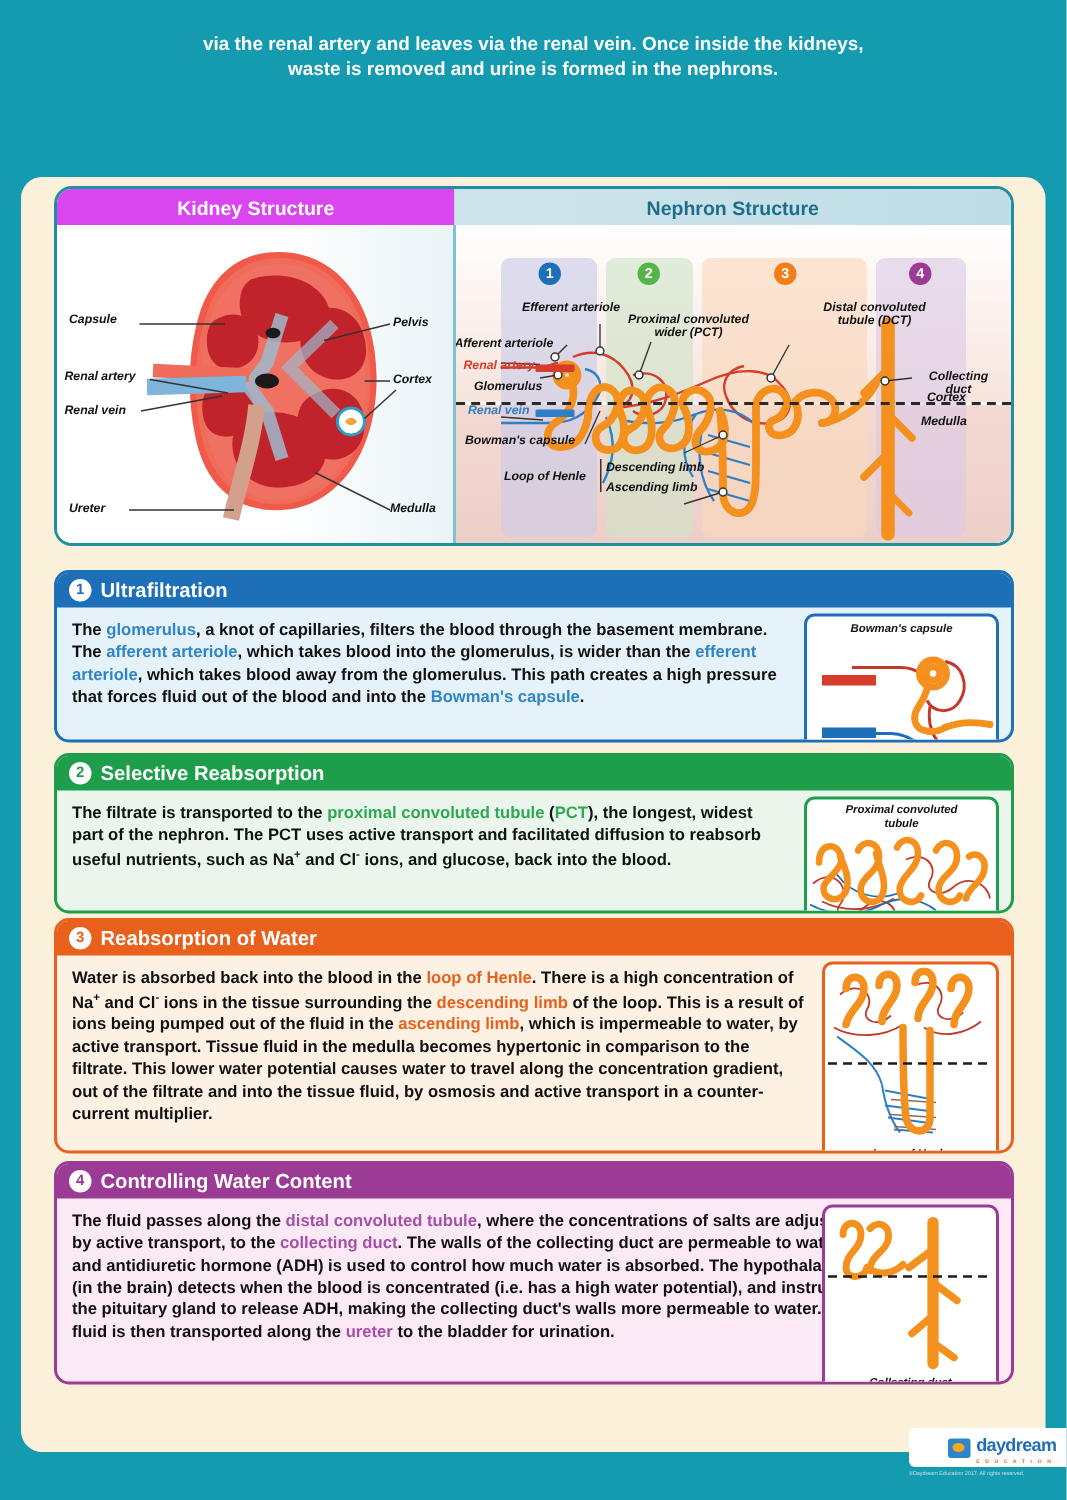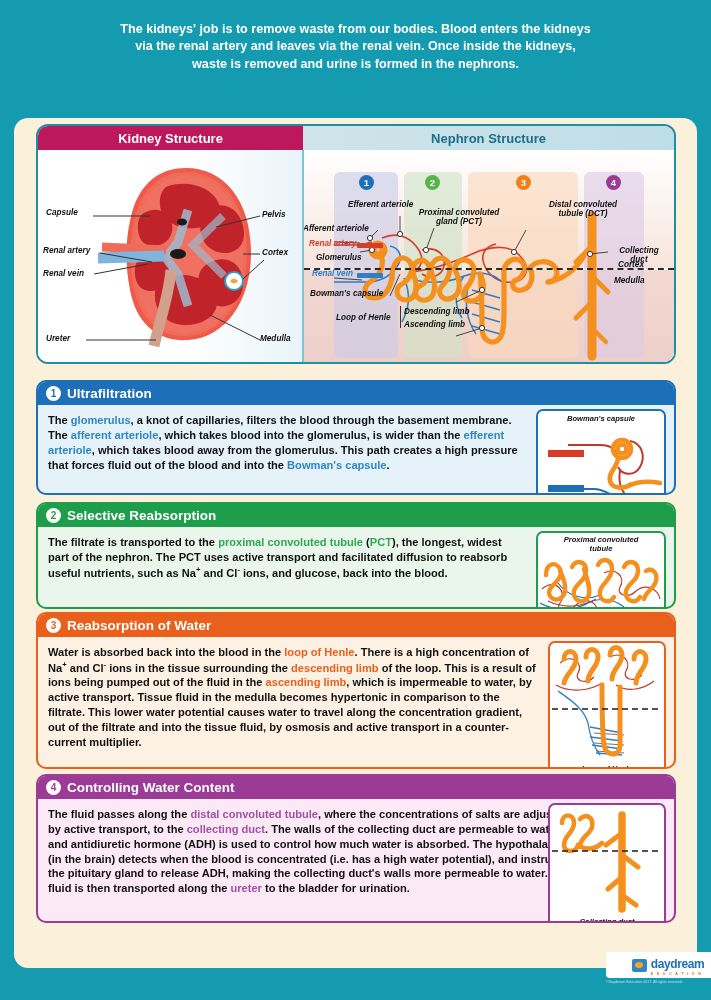--- a/index.html
+++ b/index.html
@@ -30,21 +30,21 @@
     background:#FBF0D9; border-radius:14px;
   }
 
   
   .diagram-card{
     position:absolute; left:22px; top:6px; width:640px; height:240px;
     background:#ffffff; border:2.5px solid #1C8FA3; border-radius:12px; overflow:hidden;
   }
   .dg-headrow{ display:flex; height:24px; }
   .dg-head-l{
-    width:265px; background:#be185d; color:#fff; font-size:13px; font-weight:bold;
+    width:265px; background:#d946ef; color:#fff; font-size:13px; font-weight:bold;
     display:flex; align-items:center; justify-content:center;
   }
   .dg-head-r{
     flex:1; background:linear-gradient(to right,#CFE4EA,#BFDDE6);
     color:#1C6E8C; font-size:13px; font-weight:bold;
     display:flex; align-items:center; justify-content:center;
   }
   .dg-body{ position:relative; height:214px; background:#fff; }
 
   
@@ -150,21 +150,20 @@
   }
   .logo-text{ font-size:12px; font-weight:bold; color:#1D6FB8; letter-spacing:-0.4px; line-height:1; }
   .logo-sub{ font-size:3.4px; font-weight:bold; color:#E8601C; letter-spacing:1.4px; }
   .copyright{ margin-top:2px; font-size:3.6px; color:#BFE2E8; }
 </style>
 </head>
 <body>
 
 <div class="header">
   <div class="poster-sub">
-    <div>The kidneys' job is to remove waste from our bodies. Blood enters the kidneys</div>
     <div>via the renal artery and leaves via the renal vein. Once inside the kidneys,</div>
     <div><span>waste is removed and urine is formed in the </span><b>nephrons</b><span>.</span></div>
   </div>
 </div>
 
 <div class="panel">
 
   <div class="diagram-card">
     <div class="dg-headrow">
       <div class="dg-head-l">Kidney Structure</div>
@@ -329,21 +328,21 @@
         <div class="lab" style="left:-1px; top:74px;">Afferent arteriole</div>
         <div class="lab red" style="left:5px; top:89px;">Renal artery</div>
         <div class="swatch" style="left:53px; top:93px; background:#D63C2A;"></div>
         <div class="lab" style="left:12px; top:103px;">Glomerulus</div>
         <div class="lab blue" style="left:8px; top:119px;">Renal vein</div>
         <div class="swatch" style="left:53px; top:123px; background:#2E7FC4;"></div>
         <div class="lab" style="left:6px; top:139px;">Bowman's capsule</div>
 
         <div class="lab wrap" style="left:106px; top:58px; width:98px;">
           <span>Proximal convoluted</span><br>
-          <span>gland (PCT)</span>
+          <span>wider (PCT)</span>
         </div>
         <div class="lab wrap" style="left:232px; top:50px; width:94px;">
           <span>Distal convoluted</span><br>
           <span>tubule (DCT)</span>
         </div>
         <div class="lab wrap" style="left:306px; top:96px; width:58px;">
           <span>Collecting</span><br>
           <span>duct</span>
         </div>
         <div class="lab" style="left:314px; top:110px;">Cortex</div>

